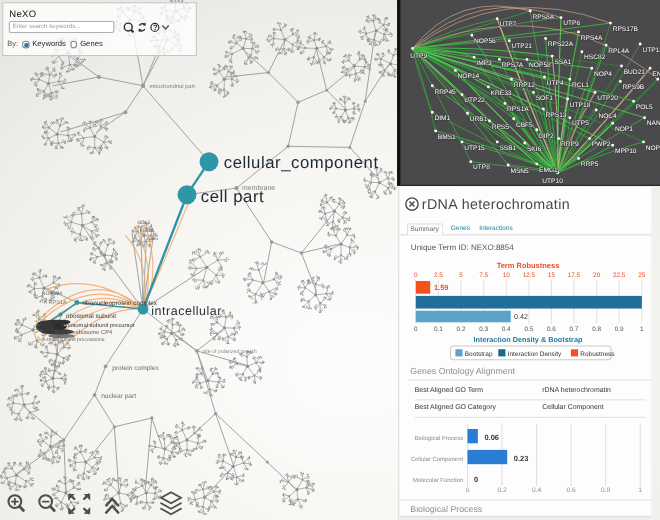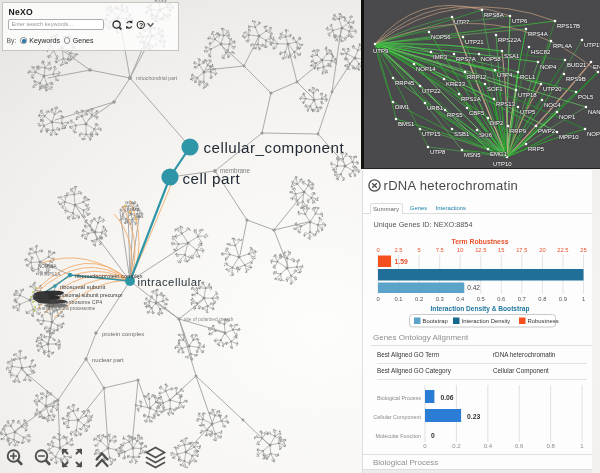--- a/index.html
+++ b/index.html
@@ -1,21 +1,21 @@
 <!DOCTYPE html>
 <html><head>
 <meta charset="utf-8">
 <style>
 *{margin:0;padding:0;box-sizing:border-box}
 html,body{width:600px;height:473px;overflow:hidden;font-family:"Liberation Sans",sans-serif}
 body{background:radial-gradient(ellipse 470px 390px at 320px 330px,#fdfdfc 0%,#f7f6f3 45%,#efeeeb 78%,#e8e6e3 100%);position:relative}
 .abs{position:absolute}
 #treesvg{position:absolute;left:0;top:0}
 #search{position:absolute;left:1.5px;top:2px;width:177px;height:49px;background:rgba(255,255,255,.78);border:1px solid #c6c5c2;z-index:6}
-#search .logo{position:absolute;left:6px;top:3.5px;font-size:8.6px;font-weight:bold;color:#141414;letter-spacing:.3px}
+#search .logo{position:absolute;left:6px;top:3.5px;font-size:8.6px;font-weight:normal;color:#141414;letter-spacing:.3px}
 #search .box{position:absolute;left:5px;top:16px;width:96px;height:11px;background:#fff;border:1px solid #aeaeac;border-radius:2px;font-size:5.6px;color:#9a9a9a;line-height:9.5px;padding-left:3px}
 #search .byrow{position:absolute;left:4px;top:34px;font-size:6.8px;color:#555;display:flex;align-items:center}
 .radio{width:6.4px;height:6.4px;border:1px solid #8a8a8a;border-radius:50%;background:#fff;display:inline-block;position:relative;margin:0 2.5px 0 4px}
 .radio.sel:after{content:"";position:absolute;left:1.1px;top:1.1px;width:3.2px;height:3.2px;border-radius:50%;background:#2a7ab0}
 .rlbl{font-size:7px;color:#2a2a2a}
 #netpanel{position:absolute;left:361px;top:0;width:239px;height:169px;background:#4a4a4c;border-left:3px solid #111;border-bottom:1px solid #222;z-index:5}
 #details{position:absolute;left:362px;top:170px;width:230px;height:303px;background:#fdfdfd;border-left:1px solid #ddd;z-index:5;overflow:hidden}
 #details .title{position:absolute;left:20.5px;top:7.5px;font-size:13px;color:#4a4a4a;letter-spacing:.3px}
 #details .tabs{position:absolute;left:0;top:32.5px;width:238px;height:11px;border-bottom:1px solid #ddd}
 #details .tab1{position:absolute;left:6.5px;top:0;width:33px;height:11px;border:1px solid #ddd;border-bottom:1px solid #fdfdfd;background:#fdfdfd;font-size:6.1px;color:#666;text-align:center;line-height:10px;border-radius:2px 2px 0 0}
@@ -388,21 +388,21 @@
  <svg class="abs" style="left:5px;top:9px" width="13" height="13" viewBox="0 0 13 13">
   <circle cx="6.5" cy="6.5" r="5.6" stroke="#4a4a4a" stroke-width="1.3" fill="none"></circle>
   <path d="M4.2 4.2 8.8 8.8M8.8 4.2 4.2 8.8" stroke="#4a4a4a" stroke-width="1.3"></path>
  </svg>
  <div class="title">rDNA heterochromatin</div>
  <div class="tabs">
   <div class="tab1">Summary</div>
   <div class="tablink" style="left:46.8px">Genes</div>
   <div class="tablink" style="left:72.6px">Interactions</div>
  </div>
- <div class="uid">Unique Genes ID: NEXO:8854</div>
+ <div class="uid">Unique Term ID: NEXO:8854</div>
  <svg class="abs" style="left:0;top:62px" width="238" height="100" viewBox="0 0 238 100">
 <text x="117" y="12" font-size="6.8" font-weight="bold" fill="#e8502a" text-anchor="middle">Term Robustness</text>
 <g font-size="5.8" fill="#e8502a" text-anchor="middle">
         <text x="15.0" y="20">0</text>
         <text x="35.5" y="20">2.5</text>
         <text x="56.1" y="20">5</text>
         <text x="76.7" y="20">7.5</text>
         <text x="97.2" y="20">10</text>
         <text x="117.8" y="20">12.5</text>
         <text x="138.3" y="20">15</text>

